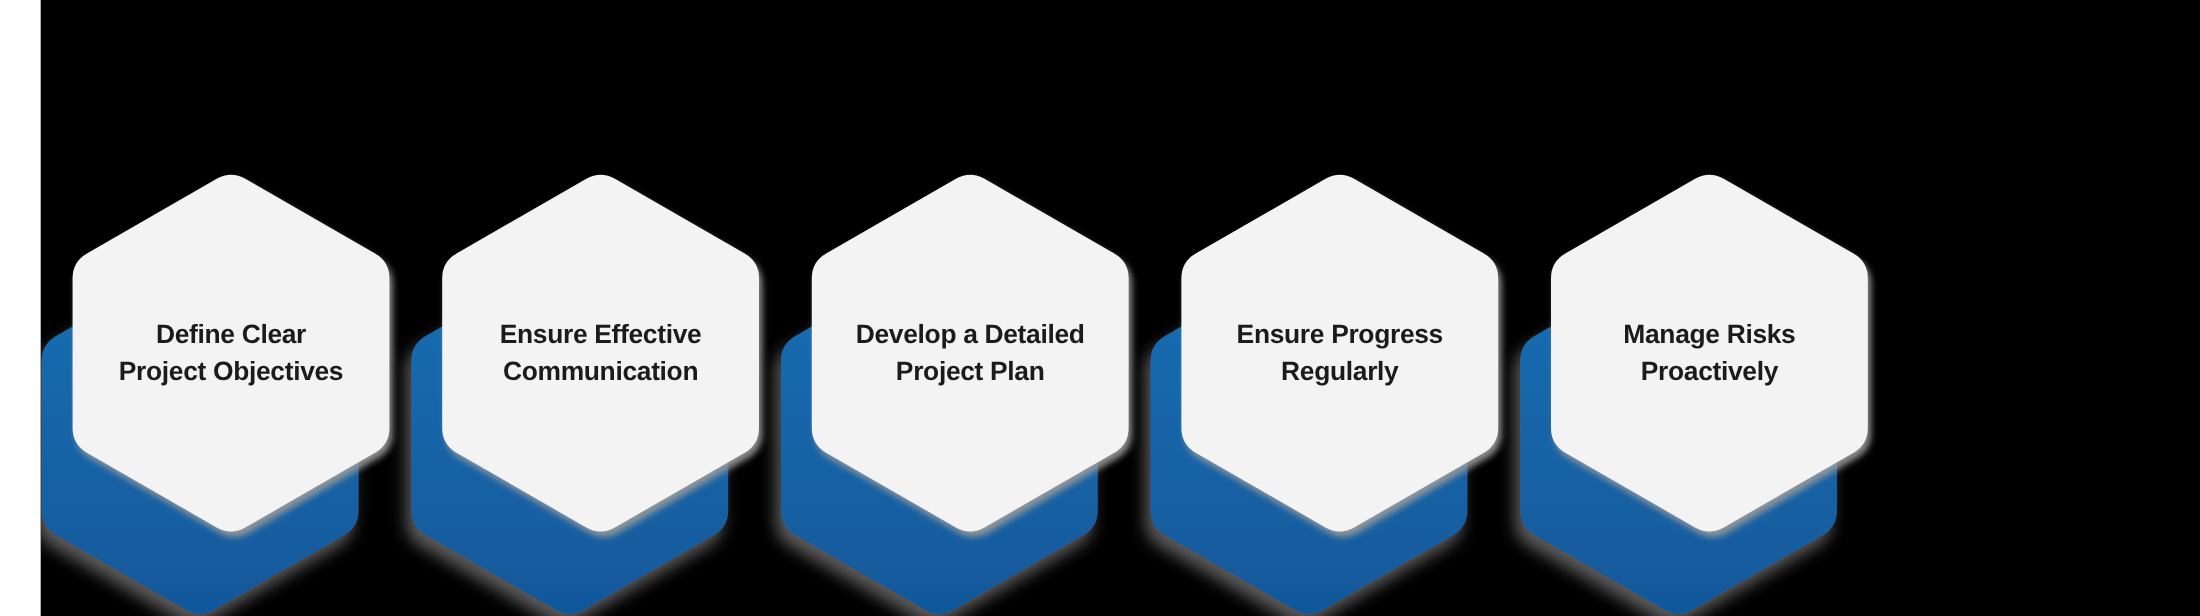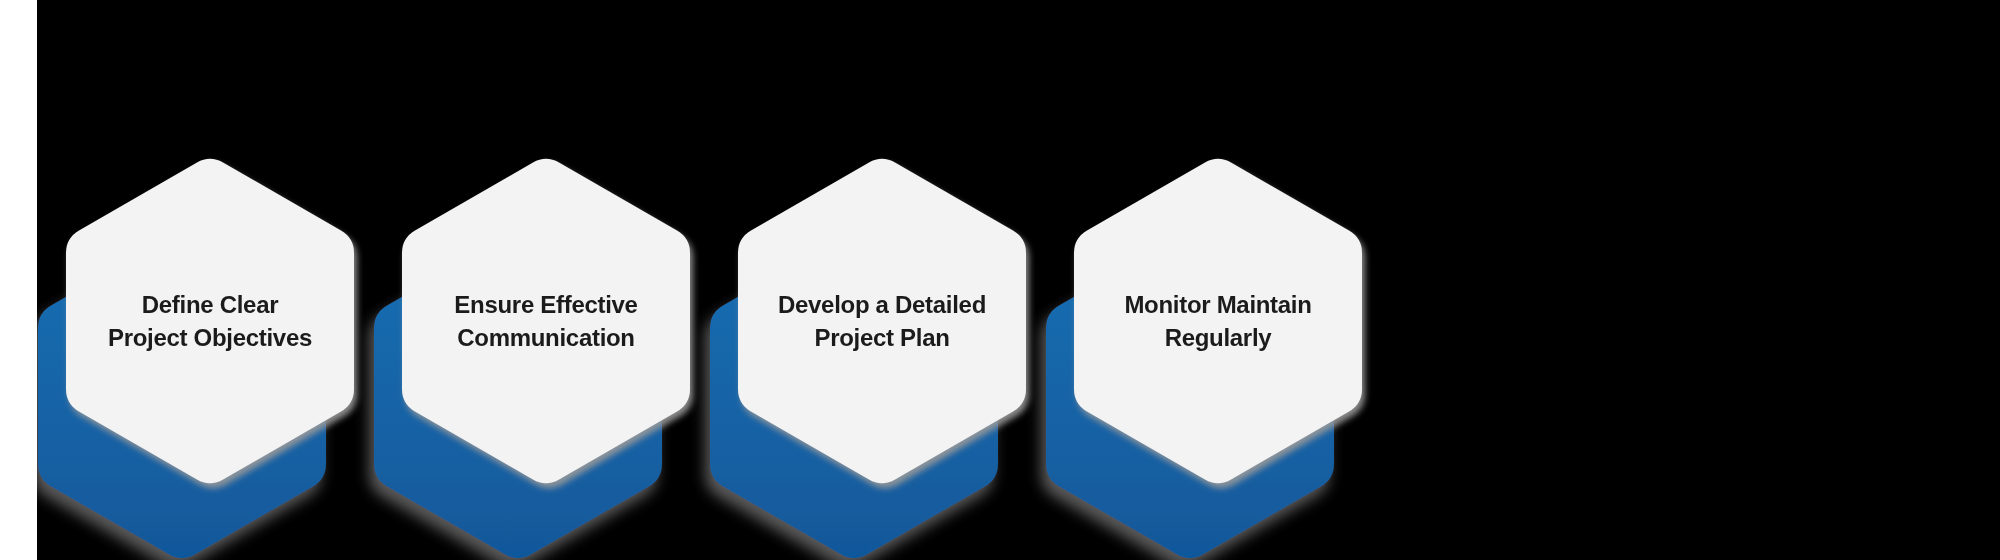--- a/index.html
+++ b/index.html
@@ -112,21 +112,31 @@
 Project Plan</span>
       </div>
     </div>
 
     <div class="hex-item">
       <svg class="hex-svg" viewBox="0 0 288 332" width="288" height="332">
         <path class="hex-back" transform="translate(-28,75)" d="M131,7.5 Q144,0 157,7.5 L275,75.5 Q288,83 288,98 L288,234 Q288,249 275,256.5 L157,324.5 Q144,332 131,324.5 L13,256.5 Q0,249 0,234 L0,98 Q0,83 13,75.5 Z"></path>
         <path class="hex-front" d="M131,7.5 Q144,0 157,7.5 L275,75.5 Q288,83 288,98 L288,234 Q288,249 275,256.5 L157,324.5 Q144,332 131,324.5 L13,256.5 Q0,249 0,234 L0,98 Q0,83 13,75.5 Z"></path>
       </svg>
       <div class="hex-label">
-        <span>Monitor Maintain
+        <span>Ensure Progress
 Regularly</span>
       </div>
     </div>
 
+    <div class="hex-item">
+      <svg class="hex-svg" viewBox="0 0 288 332" width="288" height="332">
+        <path class="hex-back" transform="translate(-28,75)" d="M131,7.5 Q144,0 157,7.5 L275,75.5 Q288,83 288,98 L288,234 Q288,249 275,256.5 L157,324.5 Q144,332 131,324.5 L13,256.5 Q0,249 0,234 L0,98 Q0,83 13,75.5 Z"></path>
+        <path class="hex-front" d="M131,7.5 Q144,0 157,7.5 L275,75.5 Q288,83 288,98 L288,234 Q288,249 275,256.5 L157,324.5 Q144,332 131,324.5 L13,256.5 Q0,249 0,234 L0,98 Q0,83 13,75.5 Z"></path>
+      </svg>
+      <div class="hex-label">
+        <span>Manage Risks
+Proactively</span>
+      </div>
+    </div>
 
 
   </div>
 </div>
 
 </body></html>

